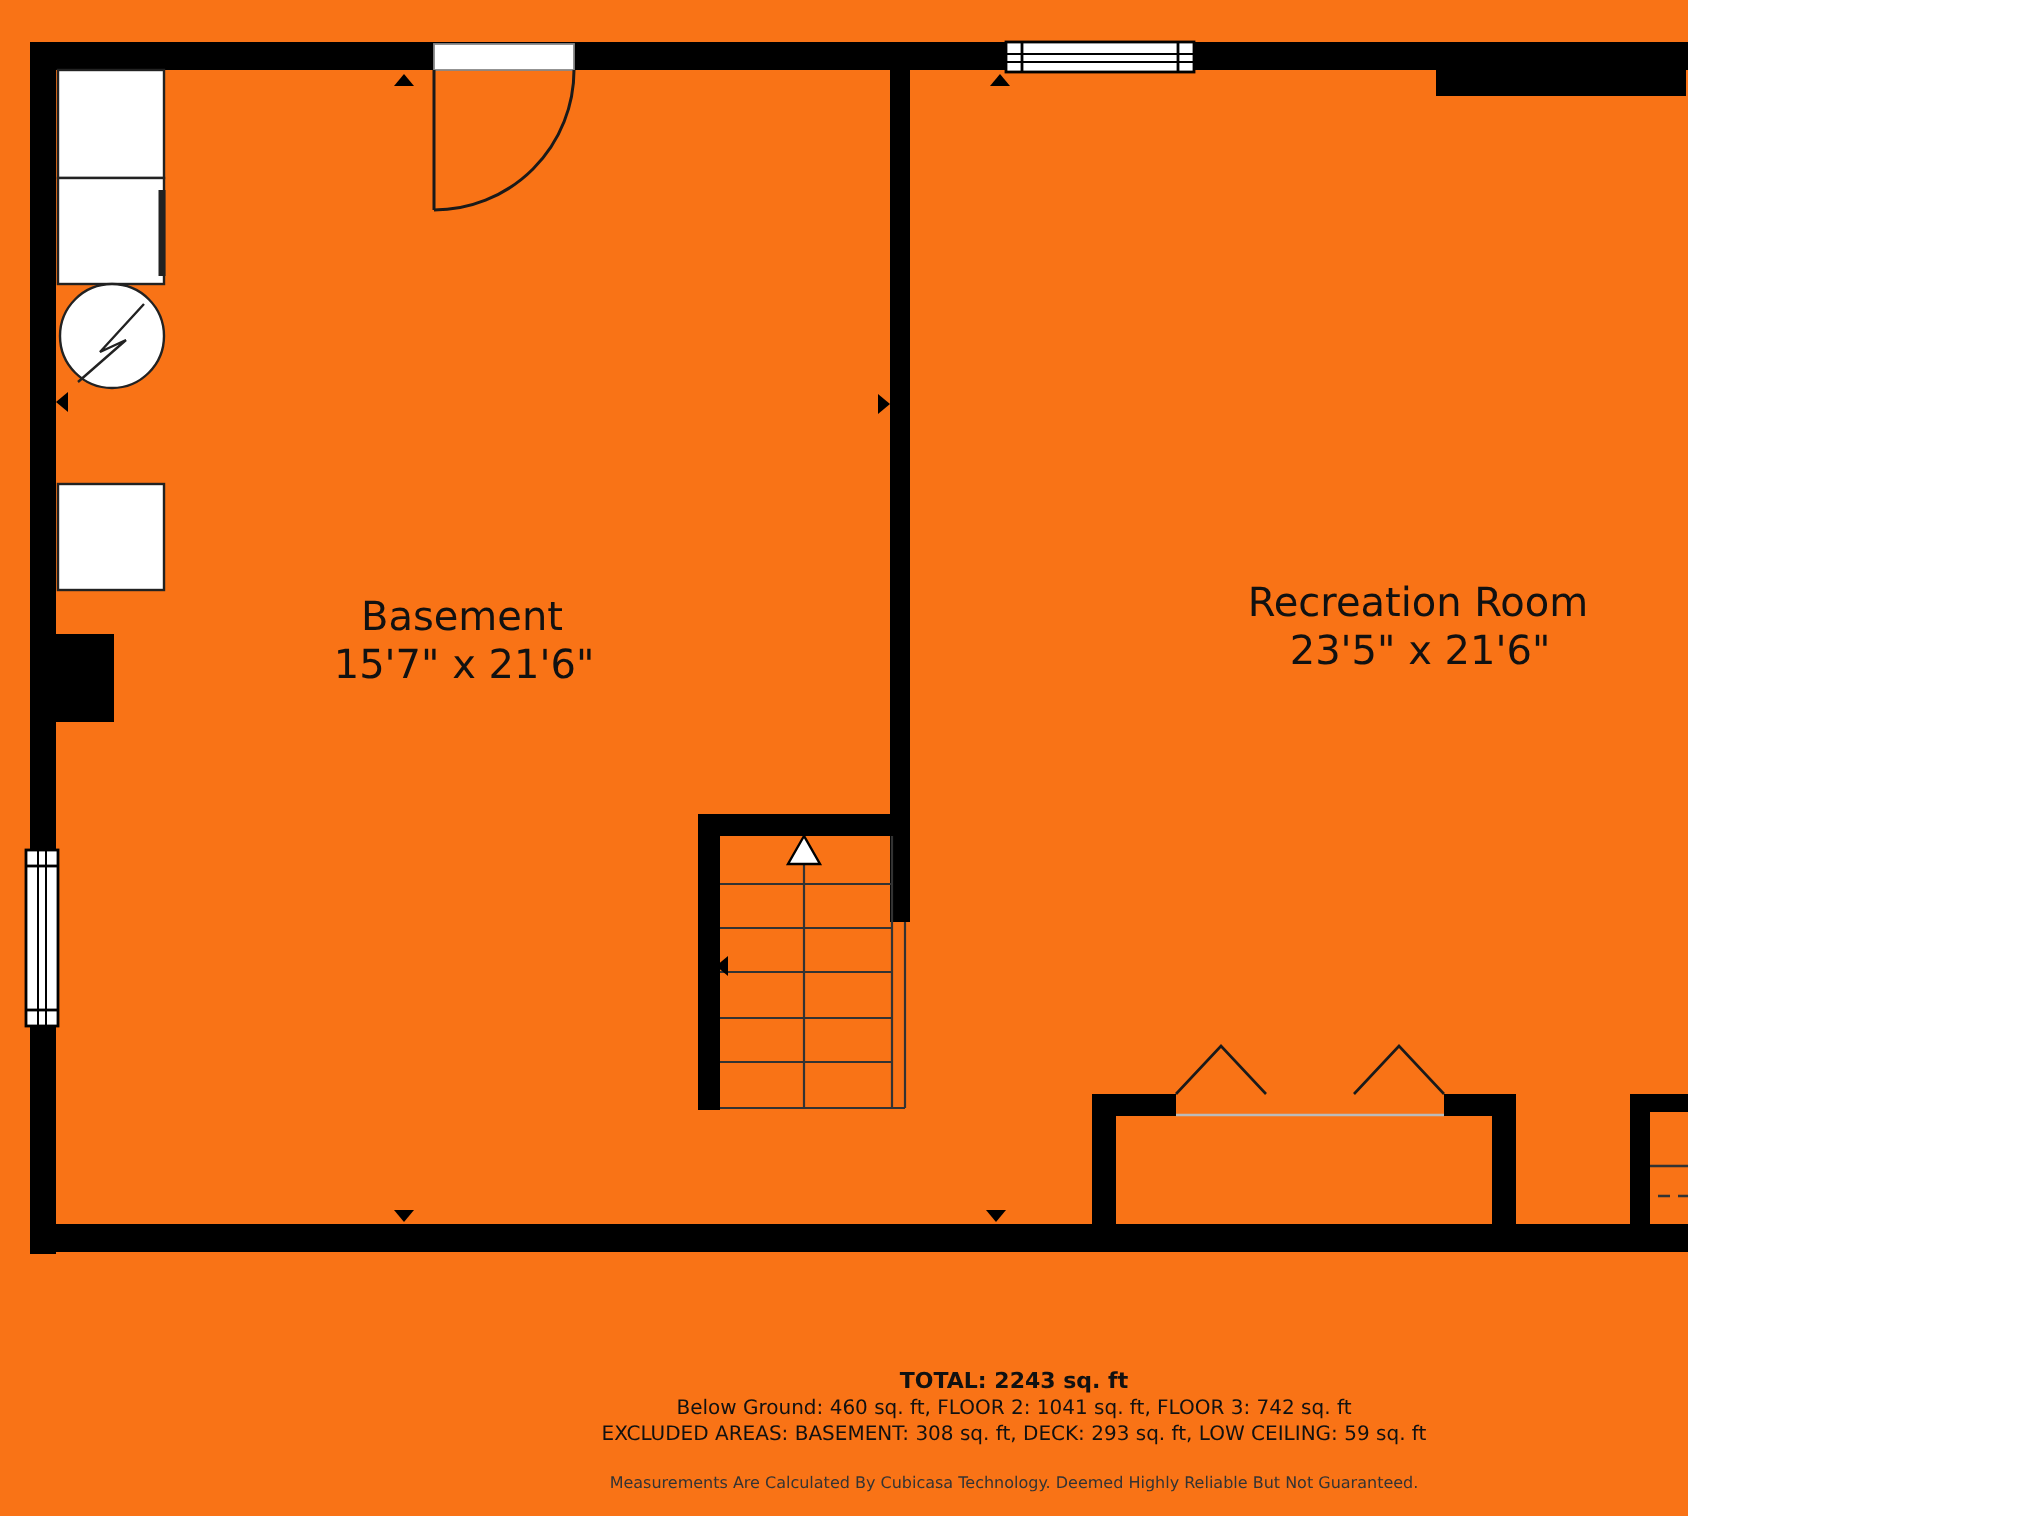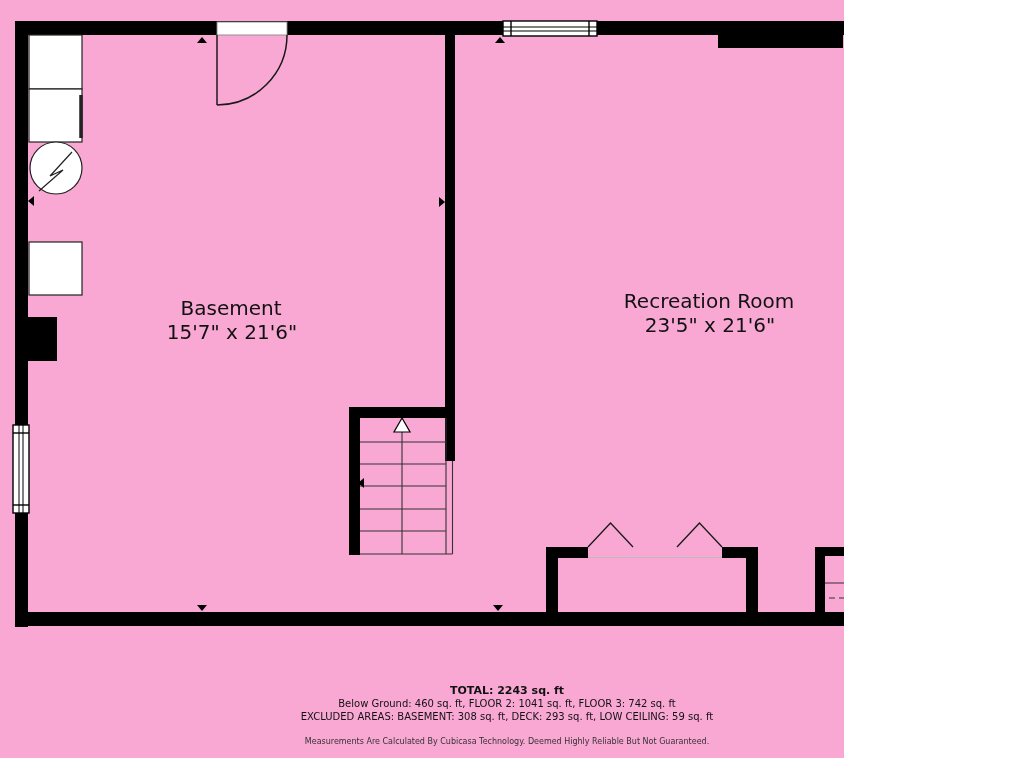--- a/index.html
+++ b/index.html
@@ -1,16 +1,16 @@
 <!DOCTYPE html>
 <html><head>
 <meta charset="utf-8">
 <style>
   html,body{margin:0;padding:0;background:#fff;}
-  .stage{position:relative;width:844px;height:758px;background:#f9a8d4;overflow:hidden;
+  .stage{position:relative;width:844px;height:758px;background:#f97316;overflow:hidden;
          font-family:"DejaVu Sans","Liberation Sans",sans-serif;}
   svg{display:block;}
   text{fill:#111;}
   .room-name{font-size:20px;}
   .room-dims{font-size:20px;}
   .ft-total{font-size:11px;font-weight:bold;}
   .ft-line{font-size:10px;}
   .ft-small{font-size:8px;fill:#333;}
 </style>
 </head>

